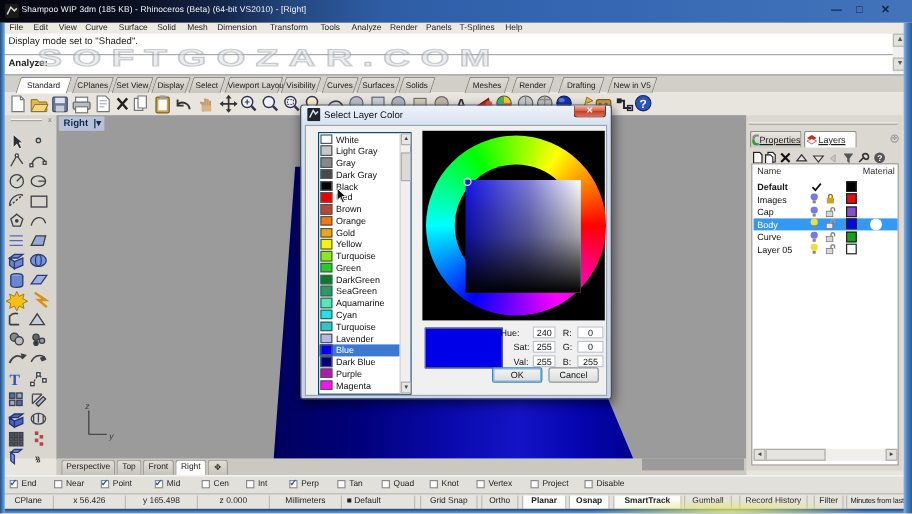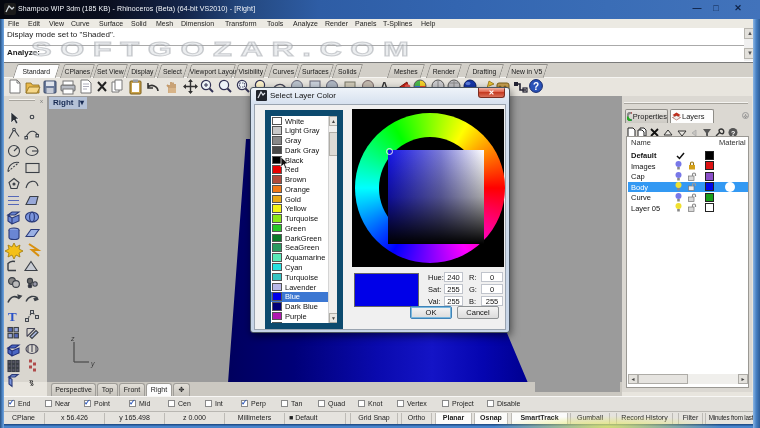--- a/index.html
+++ b/index.html
@@ -31,21 +31,21 @@
   .ttab { position:absolute; top:1px; height:14px; background:linear-gradient(#dfdcd5,#c8c5be); border:1px solid #8f8d88; border-bottom:none; transform:skewX(-18deg); border-radius:2px 2px 0 0; }
   .ttab span { display:block; transform:skewX(18deg); font-size:6.8px; color:#1a1a1a; text-align:center; margin-top:2.5px; white-space:nowrap; }
   .ttab.act { background:#fdfdfd; z-index:2; }
   
   #toolbar { left:3px; top:78px; width:754px; height:18px; background:#e8e5de; }
   
   #lefttools { left:3px; top:96px; width:44px; height:286px; background:#d9d6cf; }
   #viewport { left:47px; top:96px; width:575px; height:287px; background:#9b9b9b; }
   #vplabel { left:2px; top:1px; background:#b5c2d7; color:#162952; font-size:8px; font-weight:bold; padding:1px 3px 2px 4px; }
   #rpanel { left:622px; top:96px; width:130px; height:296px; background:#dbd8d2; }
-  .ptab { top:13px; height:14px; border:1px solid #8f8d88; border-bottom:none; border-radius:2px 2px 0 0; font-size:7.5px; color:#1a1a1a; display:flex; align-items:flex-start; padding-top:1px; }
+  .ptab { top:13px; height:14px; border:1px solid #8f8d88; border-bottom:none; border-radius:2px 2px 0 0; font-size:7.5px; color:#1a1a1a; display:flex; align-items:flex-start; padding-top:1px;text-decoration:underline; }
   .ptab span { margin-top:1px; }
   #rtools { left:5px; top:28px; width:120px; height:11px; }
   #rlist { left:4px; top:40px; width:123px; height:252px; background:#fff; border:1px solid #9a9893; }
   .lrow { position:absolute; left:1px; width:120px; height:10.5px; }
   .lrow.sel { background:#3399f3;padding-left:47px; }
   .lnm { position:absolute; left:3px; top:1px; font-size:7.5px; color:#111;text-align:right; }
   .bulb { left:47px; top:0.5px; }
   .lock { left:60px; top:0.5px; }
   .lsw { position:absolute; left:77px; top:0.5px; width:9px; height:9px; border:1px solid #222; }
   #rhscroll { position:absolute; left:1px; bottom:3px; width:120px; height:10px; background:#f0efec; }
@@ -66,21 +66,21 @@
   #bottomglow { left:495px; top:416px; width:225px; height:12px; z-index:4; background:radial-gradient(ellipse at 50% 90%, rgba(228,232,110,0.9), rgba(228,232,110,0) 72%); }
   
   #dialog { left:250px; top:87px; width:260px; height:246px; z-index:10;
     background:linear-gradient(#eef3f9,#d6e1ef 16px,#c6d4e6);
     border:1px solid #48535f; border-radius:3px;
     box-shadow:1px 3px 9px rgba(0,0,0,0.55); }
   #dlgtitle { left:7px; top:3px; font-size:8px; color:#111; }
   #dlgclose { left:227px; top:0px; width:27px; height:10px; background:linear-gradient(#f2b5a5,#e0614a 45%,#c63b22 50%,#d9705a);
     border:1px solid #7c2d20; border-top:none; border-radius:0 1px 3px 3px; color:#fff; font-size:7px; font-weight:bold; text-align:center; line-height:9px; }
   #dlgbody { left:3px; top:16px; width:252px; height:226px; background:#f0f0f0; border:1px solid #9aa4b0; }
-  #clist { left:10px; top:5px; width:78px; height:219px; background:#fff; border:6px solid #0c4a6e; overflow:hidden; }
+  #clist { left:10px; top:5px; width:78px; height:219px; background:#fff; border:1px solid #0c4a6e; overflow:hidden; }
   .crow { position:relative; height:9.77px; font-size:7.5px; color:#111; }
   .crow .sw { position:absolute; left:1px; top:0.5px; width:10px; height:8.5px; border:1px solid #555; }
   .crow .nm { position:absolute; left:14px; top:0.5px; }
   .crow.sel { background:#3c77d2; }
   .crow.sel .nm { color:#fff; }
   #clscroll { position:absolute; right:0; top:0; width:9px; height:100%; background:#f0efee; border-left:1px solid #d5d5d5; }
   .clsb { position:absolute; left:0; width:9px; height:10px; background:#e8e6e2; border:1px solid #b0aea8; font-size:5px; color:#444; text-align:center; line-height:8px; }
   #blackbox { left:97px; top:4px; width:152px; height:158px; background:#000; }
   #ring { left:3px; top:4px; width:150px; height:150px; border-radius:50%;
     background:conic-gradient(from 0deg, #80ff00 0deg, #ffff00 30deg, #ff0000 90deg, #ff00ff 150deg, #0000ff 210deg, #00ffff 270deg, #00ff00 330deg, #80ff00 360deg); }
@@ -774,21 +774,21 @@
       <svg class="abs" style="left:25px;top:52px;z-index:3" width="9" height="13">
           <path d="M1 0 L1 10 L3.5 7.5 L5.5 12 L7 11.2 L5 7 L8 6.5 Z" fill="#111" stroke="#fff" stroke-width="0.7"></path>
         </svg>
       <div class="abs" id="blackbox">
         <div class="abs" id="ring"></div>
         <div class="abs" id="ringhole"></div>
         <div class="abs" id="svsq"></div>
         <div class="abs" id="svdot"></div>
       </div>
       <div class="abs" id="dlgswatch"></div>
-      <div class="dfl" style="left:173px;top:168px">Hue:</div>
+      <div class="dfl" style="left:162px;top:168px">Hue:</div>
         <div class="dfi" style="left:189px;top:167px">240</div>
       <div class="dfl" style="left:214px;top:168px">R:</div>
         <div class="dfi" style="left:226px;top:167px;width:22px">0</div>
       <div class="dfl" style="left:173px;top:180px">Sat:</div>
         <div class="dfi" style="left:189px;top:179px">255</div>
       <div class="dfl" style="left:214px;top:180px">G:</div>
         <div class="dfi" style="left:226px;top:179px;width:22px">0</div>
       <div class="dfl" style="left:173px;top:192px">Val:</div>
         <div class="dfi" style="left:189px;top:191px">255</div>
       <div class="dfl" style="left:214px;top:192px">B:</div>

